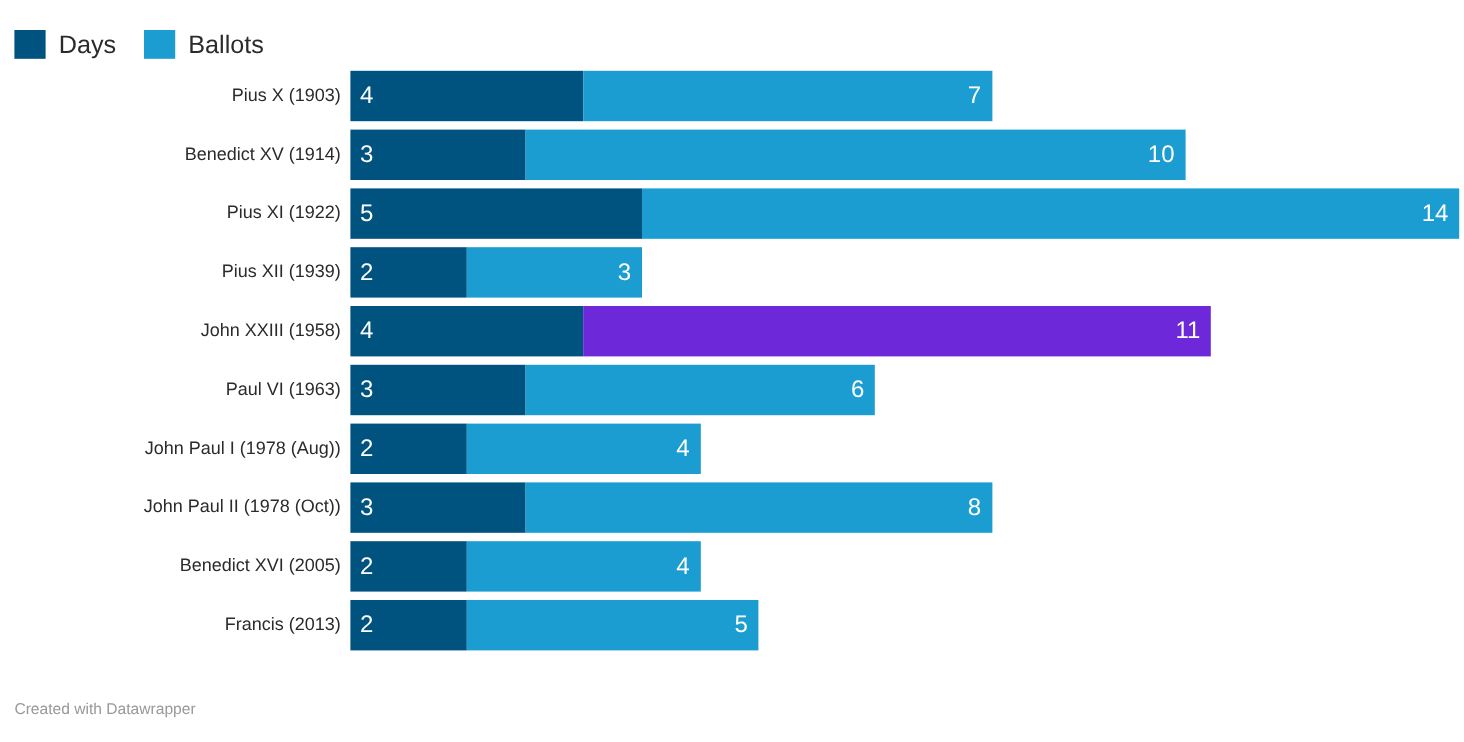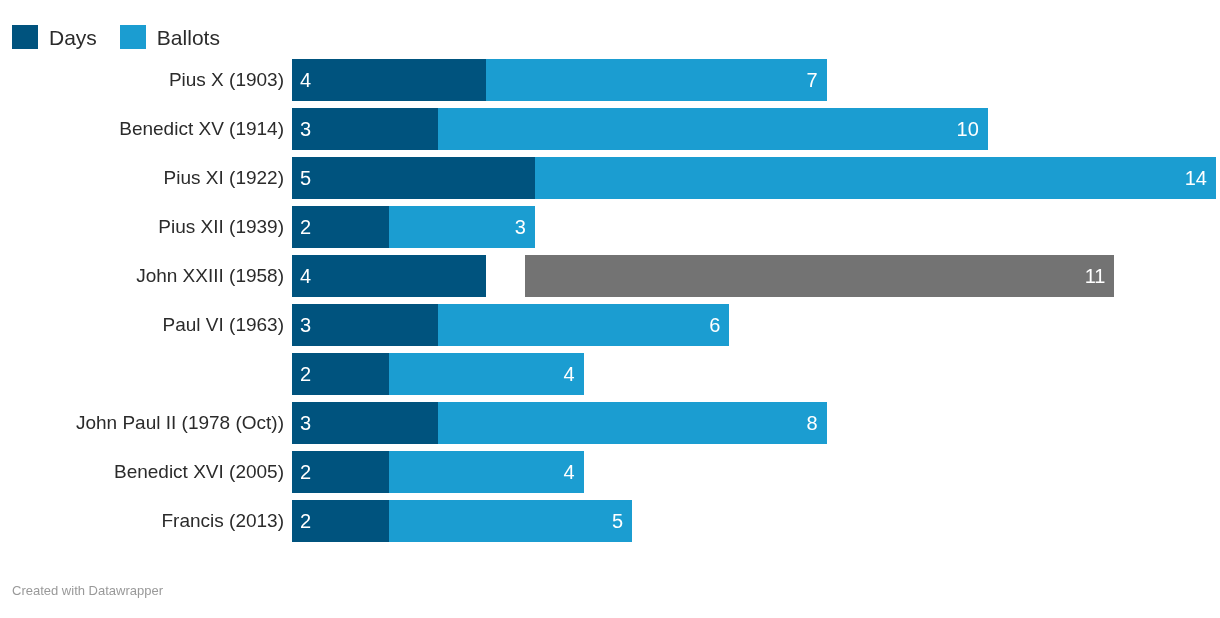--- a/index.html
+++ b/index.html
@@ -55,21 +55,21 @@
     position: relative;
     height: 42px;
     margin-bottom: 7px;
   }
   .row-label {
     position: absolute;
     right: 936px; 
     top: 0;
     height: 42px;
     line-height: 42px;
-    font-size: 19px;
+    font-size: 15px;
     color: #2b2b2b;
     white-space: nowrap;
     text-align: right;
   }
   .bars {
     position: absolute;
     left: 292px;
     top: 0;
     height: 42px;
     display: flex;
@@ -166,37 +166,38 @@
           <span class="seg-value">3</span>
         </div>
       </div>
     </div>
     <div class="row">
       <div class="row-label">John XXIII (1958)</div>
       <div class="bars">
         <div class="seg seg-days" style="width: 194.4px; background: rgb(0, 83, 126);">
           <span class="seg-value">4</span>
         </div>
-        <div class="seg seg-ballots" style="width: 589px; background: #737373; margin-left: 39px;">
+        <div class="seg seg-ballots" style="width: 523px; background: #6d28d9;">
           <span class="seg-value">11</span>
         </div>
       </div>
     </div>
     <div class="row">
       <div class="row-label">Paul VI (1963)</div>
       <div class="bars">
         <div class="seg seg-days" style="width: 145.8px; background: rgb(0, 83, 126);">
           <span class="seg-value">3</span>
         </div>
         <div class="seg seg-ballots" style="width: 291.6px; background: rgb(27, 157, 209);">
           <span class="seg-value">6</span>
         </div>
       </div>
     </div>
     <div class="row">
+      <div class="row-label">John Paul I (1978 (Aug))</div>
       <div class="bars">
         <div class="seg seg-days" style="width: 97.2px; background: rgb(0, 83, 126);">
           <span class="seg-value">2</span>
         </div>
         <div class="seg seg-ballots" style="width: 194.4px; background: rgb(27, 157, 209);">
           <span class="seg-value">4</span>
         </div>
       </div>
     </div>
     <div class="row">

